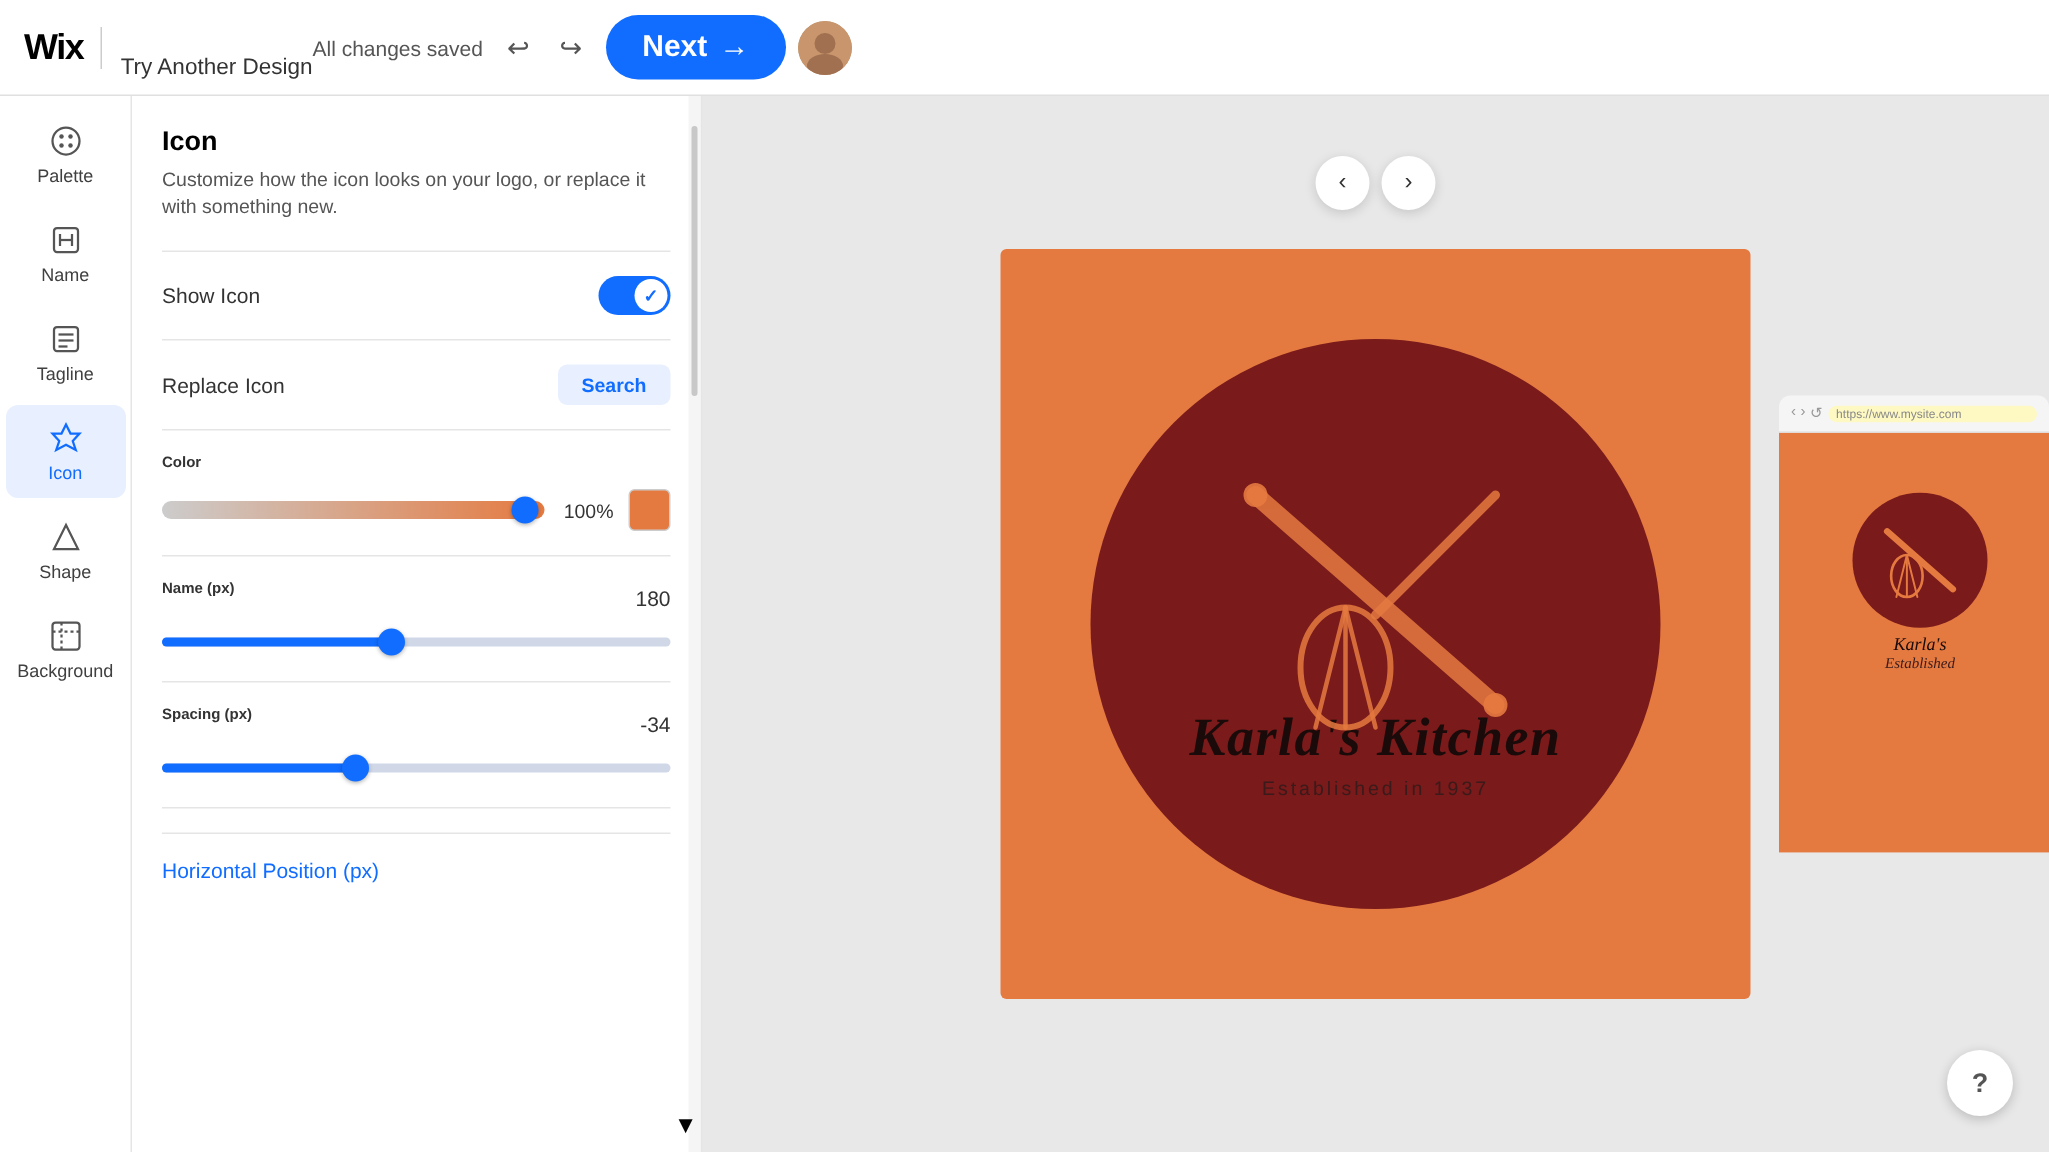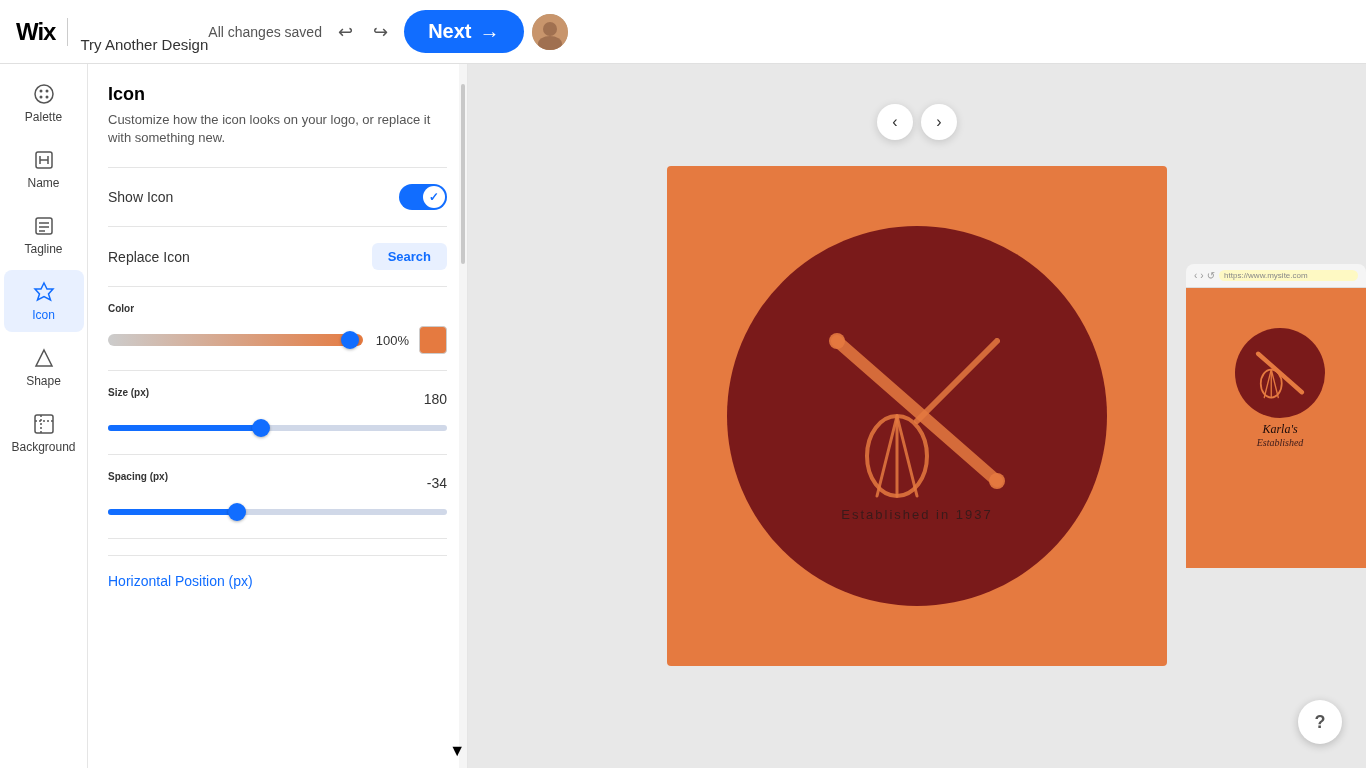--- a/index.html
+++ b/index.html
@@ -286,21 +286,21 @@
           </div>
           <span class="color-percent">100%</span>
           <div class="color-swatch" style="background:#e57a40;"></div>
         </div>
       </div>
 
       <div class="panel-divider"></div>
 
       <div>
         <div class="row">
-          <span class="section-title">Size (px)</span>
+          <span class="section-title">Name (px)</span>
           <span class="slider-value">180</span>
         </div>
         <div class="slider-container">
           <div class="slider-track">
             <div class="slider-fill" style="width:45%;"></div>
             <div class="slider-knob" style="left:calc(45% - 9px);"></div>
           </div>
         </div>
       </div>
 
@@ -355,20 +355,21 @@
 
           <ellipse cx="120" cy="145" rx="30" ry="40" stroke="#e57a40" stroke-width="4" fill="none" opacity="0.85"></ellipse>
           <line x1="120" y1="105" x2="100" y2="185" stroke="#e57a40" stroke-width="3" stroke-linecap="round" opacity="0.85"></line>
           <line x1="120" y1="105" x2="120" y2="185" stroke="#e57a40" stroke-width="3" stroke-linecap="round" opacity="0.85"></line>
           <line x1="120" y1="105" x2="140" y2="185" stroke="#e57a40" stroke-width="3" stroke-linecap="round" opacity="0.85"></line>
 
           <circle cx="60" cy="30" r="8" fill="#e57a40" opacity="0.9"></circle>
           <circle cx="220" cy="170" r="8" fill="#e57a40" opacity="0.9"></circle>
         </svg>
 
+        <div style="font-family: Georgia, 'Times New Roman', serif; font-size:36px; color:#1a0a0a; font-style:italic; font-weight:600; text-align:center; margin-top:-20px; letter-spacing:1px;">Karla's Kitchen</div>
         <div style="font-size:13px; color:#3a1a1a; letter-spacing:2px; margin-top:6px; font-family: Arial, sans-serif;">Established in 1937</div>
       </div>
     </div>
 
     <div style="position:absolute;right:0;top:50%;transform:translateY(-50%);width:180px;overflow:hidden;">
       <div style="background:#f5f5f5;border-radius:8px 8px 0 0;padding:6px 8px;border-bottom:1px solid #ddd;display:flex;align-items:center;gap:4px;">
         <div style="display:flex;gap:3px;">
           <span style="font-size:10px;color:#999;">‹</span>
           <span style="font-size:10px;color:#999;">›</span>
           <span style="font-size:10px;color:#999;">↺</span>

